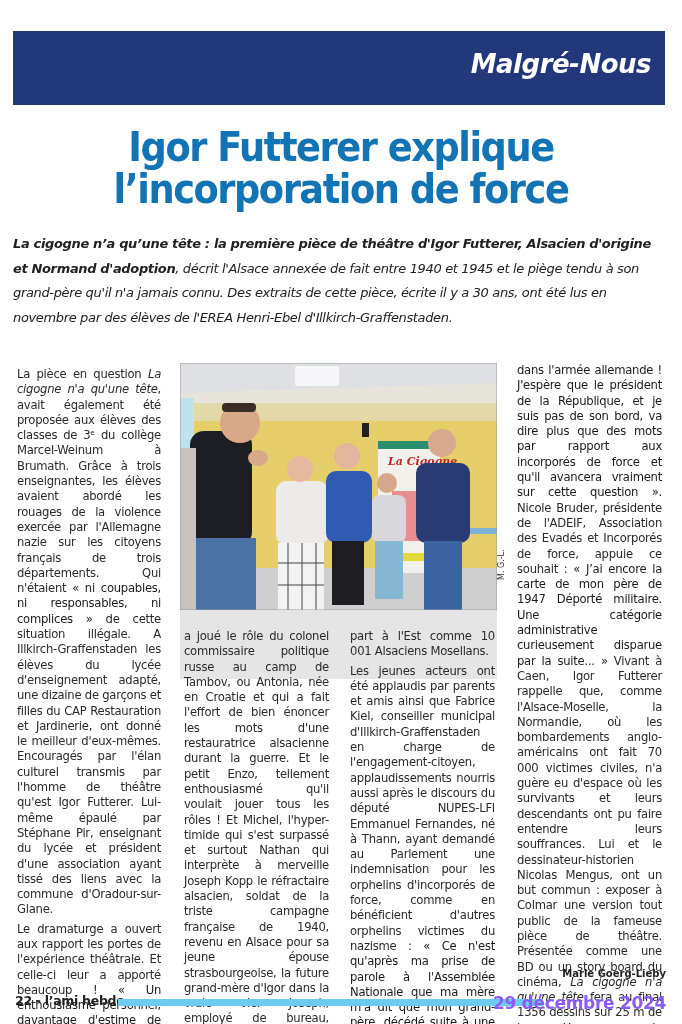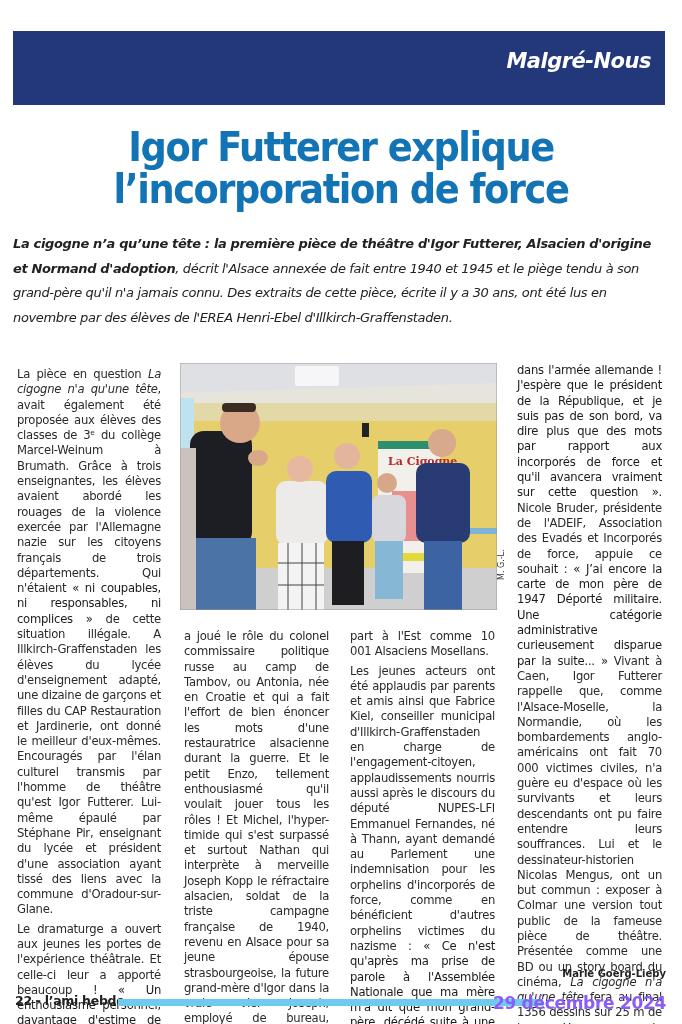--- a/index.html
+++ b/index.html
@@ -1,31 +1,31 @@
 <!DOCTYPE html>
 <html><head>
   <meta charset="utf-8">
   <style>
     html, body { margin: 0; padding: 0; background: #ffffff; }
     body { width: 682px; height: 1024px; position: relative; overflow: hidden; font-family: "Liberation Sans", sans-serif; color: #222; }
     .banner { position: absolute; left: 13px; top: 31px; width: 652px; height: 74px; background: #22387a; }
-    .banner-label { position: absolute; right: 14px; top: 18px; color: #fff; font-family: "DejaVu Sans", sans-serif; font-weight: bold; font-style: italic; font-size: 21px; letter-spacing: -0.5px; }
+    .banner-label { position: absolute; right: 14px; top: 18px; color: #fff; font-family: "DejaVu Sans", sans-serif; font-weight: bold; font-style: italic; font-size: 26px; letter-spacing: -0.5px; }
     .headline { position: absolute; left: 0; width: 682px; top: 126px; text-align: center; color: #1274b4; font-family: "DejaVu Sans", sans-serif; font-weight: bold; font-size: 40px; line-height: 42px; letter-spacing: -1.6px; transform: scaleX(0.92); transform-origin: center; }
     .chapo { position: absolute; left: 13px; top: 232px; width: 654px; font-family: "DejaVu Sans", sans-serif; font-style: italic; font-size: 13px; line-height: 24.5px; color: #222; letter-spacing: -0.35px; }
     .chapo b { font-weight: bold; }
     .col { position: absolute; font-family: "DejaVu Sans", sans-serif; font-size: 11.6px; line-height: 15.3px; color: #2a2a2a; text-align: justify; hyphens: manual; letter-spacing: -0.25px; }
     .col p { margin: 4px; }
     .col b { font-weight: normal; color: #1a1a1a; }
     .col i { font-style: italic; }
     .col1 { left: 13px; top: 363px; width: 152px; }
     .col2 { left: 180px; top: 625px; width: 153px; }
     .col3 { left: 346px; top: 625px; width: 153px; }
     .col4 { left: 513px; top: 359px; width: 153px; }
     .signature { position: absolute; right: 16px; top: 968px; font-family: "DejaVu Sans", sans-serif; font-weight: bold; font-size: 10px; color: #222; }
-    .photo { position: absolute; left: 180px; top: 363px; width: 317px; height: 247px; overflow: hidden; background: #e5e5e5; }
+    .photo { position: absolute; left: 180px; top: 363px; width: 317px; height: 316px; overflow: hidden; background: #e5e5e5; font-style: italic; }
     .credit { position: absolute; left: 497px; top: 580px; font-family: "DejaVu Sans", sans-serif; font-size: 8px; color: #333; transform: rotate(-90deg); transform-origin: left top; white-space: nowrap; }
     .footer-rule { position: absolute; left: 118px; top: 999px; width: 425px; height: 7px; background: #6ccbee; }
     .footer-left { position: absolute; left: 15px; top: 993px; font-family: "DejaVu Sans", sans-serif; font-weight: bold; font-size: 12.5px; color: #222; letter-spacing: -0.3px; }
     .footer-right { position: absolute; right: 16px; top: 993px; font-family: "DejaVu Sans", sans-serif; font-weight: bold; font-size: 17px; color: #8b5cf6; letter-spacing: -0.3px; }
   </style>
 </head>
 <body>
 
 <div class="banner">
   <span class="banner-label">Malgré-Nous</span>
@@ -33,21 +33,21 @@
 
 <h1 class="headline" style="margin:0;">
   <span>Igor Futterer explique</span><br>
   <span>l’incorporation de force</span>
 </h1>
 
 <div class="chapo"><b>La cigogne n’a qu’une tête : la première pièce de théâtre d'Igor Futterer, Alsacien d'origine et Normand d'adoption</b><span>, décrit l'Alsace annexée de fait entre 1940 et 1945 et le piège tendu à son grand-père qu'il n'a jamais connu. Des extraits de cette pièce, écrite il y a 30 ans, ont été lus en novembre par des élèves de l'EREA Henri-Ebel d'Illkirch-Graffenstaden.</span></div>
 
 <div class="col col1">
   <p><span>La pièce en question </span><i>La cigogne n'a qu'une tête</i><span>, avait également été proposée aux élèves des classes de 3ᵉ du collège Marcel-Weinum à Brumath. Grâce à trois enseignantes, les élèves avaient abordé les rouages de la violence exercée par l'Allemagne nazie sur les citoyens français de trois départements. Qui n'étaient </span><b>« ni coupables, ni responsables, ni complices »</b><span> de cette situation illégale. A Illkirch-Graffenstaden les élèves du lycée d'enseignement adapté, une dizaine de garçons et filles du CAP Restauration et Jardinerie, ont donné le meilleur d'eux-mêmes. Encouragés par l'élan culturel transmis par l'homme de théâtre qu'est Igor Futterer. Lui-même épaulé par Stéphane Pir, enseignant du lycée et président d'une association ayant tissé des liens avec la commune d'Oradour-sur-Glane.</span></p>
-  <p><span>Le dramaturge a ouvert aux jeunes les portes de l'expérience théâtrale. Et celle-ci leur a apporté beaucoup ! </span><b>« Un enthousiasmé personnel, davantage d'estime de soi »</b><span> pour Ana Mougenot, proviseure de l'EREA réunissant 200 jeunes du Grand Est qui ajoute : </span></p>
+  <p><span>Le dramaturge a ouvert aux rapport les portes de l'expérience théâtrale. Et celle-ci leur a apporté beaucoup ! </span><b>« Un enthousiasmé personnel, davantage d'estime de soi »</b><span> pour Ana Mougenot, proviseure de l'EREA réunissant 200 jeunes du Grand Est qui ajoute : </span></p>
 </div>
 
 <div class="photo">
   <svg width="317" height="247" viewBox="0 0 317 247">
     <rect x="0" y="0" width="317" height="60" fill="#dfe0e4"></rect>
     <polygon points="0,30 317,20 317,90 0,60" fill="#e7e4dc"></polygon>
     <rect x="0" y="40" width="317" height="170" fill="#e6cf6a"></rect>
     <rect x="0" y="40" width="317" height="18" fill="#e3d9a8"></rect>
     <rect x="115" y="3" width="44" height="20" fill="#f6f6f8" rx="2"></rect>
     <rect x="240" y="165" width="77" height="6" fill="#7fb3d6"></rect>

